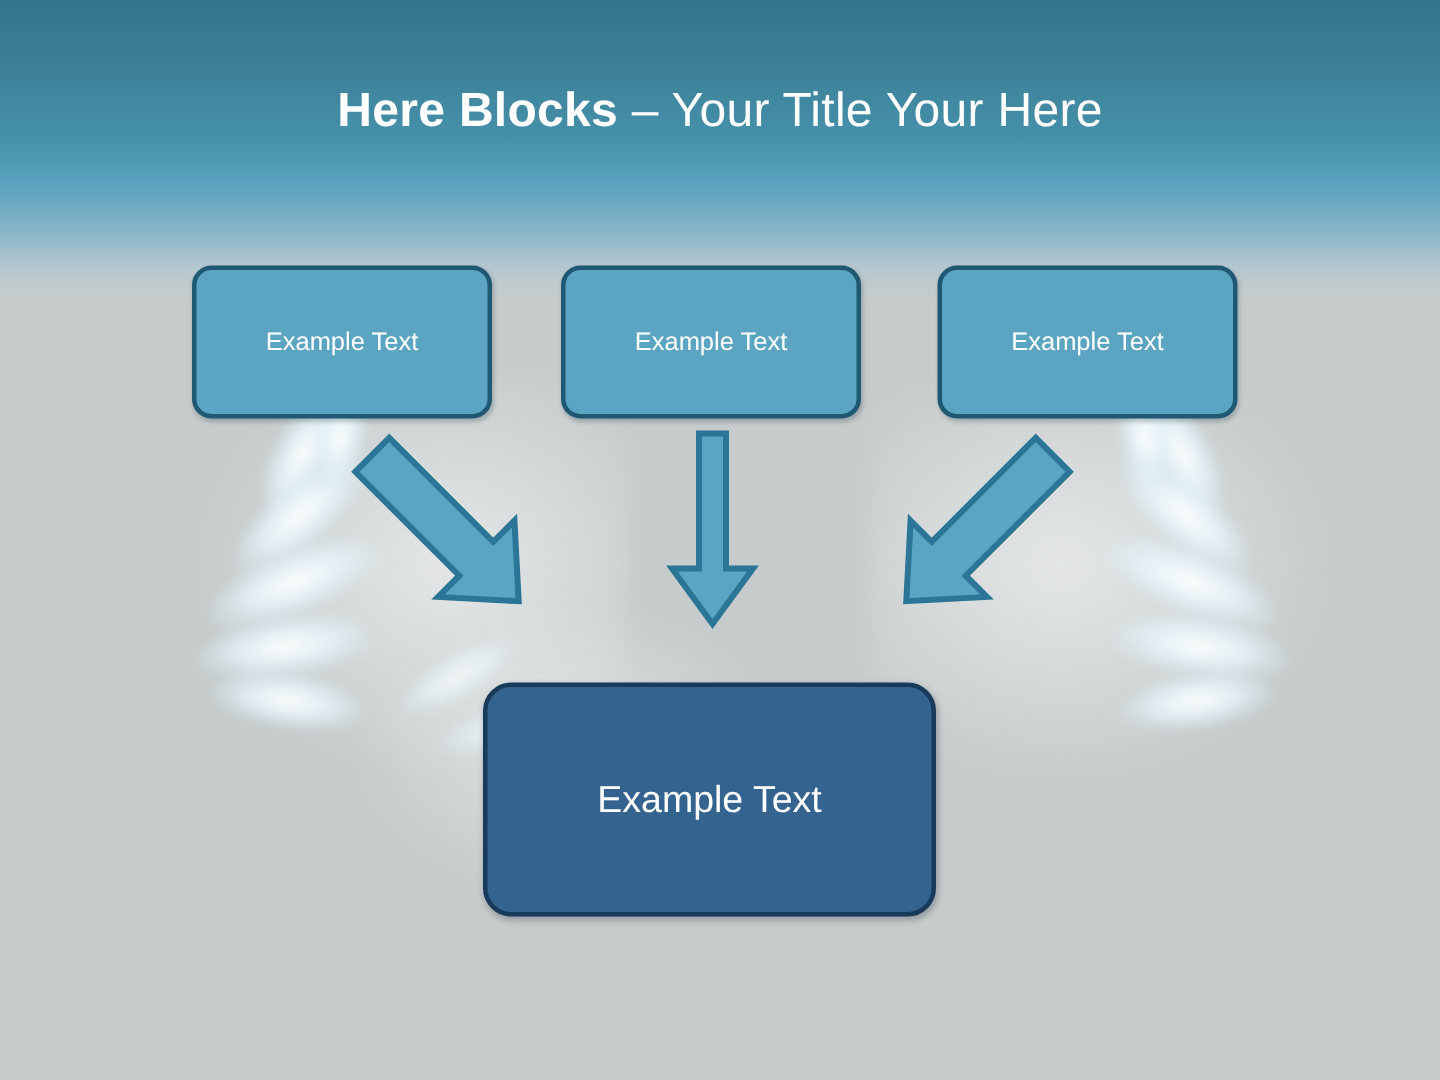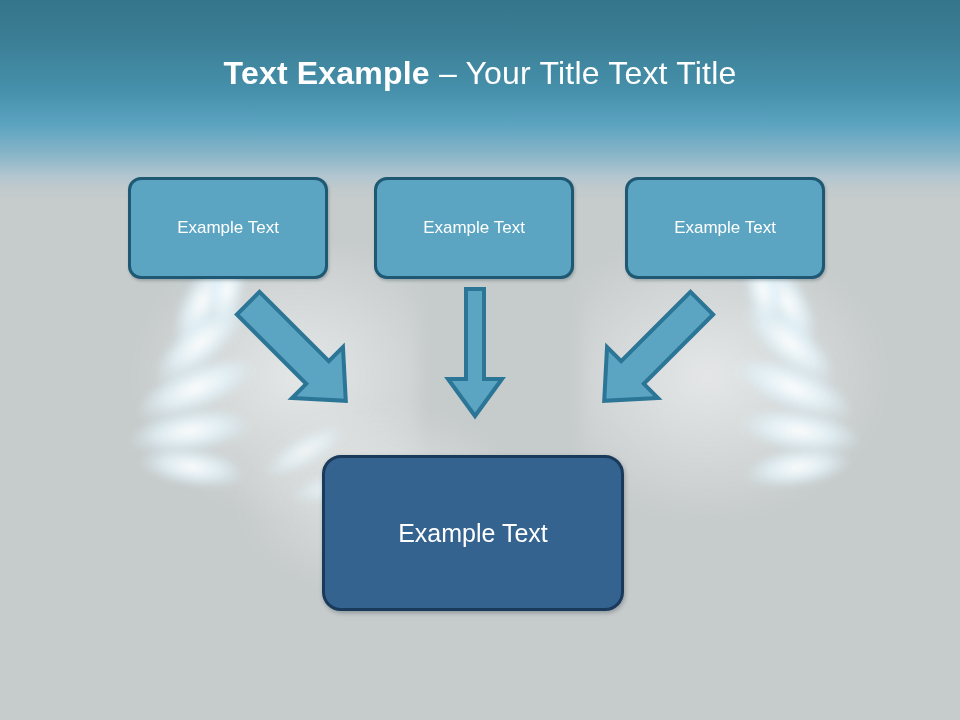--- a/index.html
+++ b/index.html
@@ -175,21 +175,21 @@
     <div class="feather" style="right:40px; top:-6px;  width:74px; height:34px; transform:rotate(78deg);"></div>
   </div>
 
   <div class="wing wing-c">
     <div class="feather" style="left:10px; top:6px;  width:90px; height:30px; transform:rotate(-30deg);"></div>
     <div class="feather" style="left:40px; top:40px; width:104px;height:30px; transform:rotate(-12deg);"></div>
     <div class="feather" style="left:70px; top:74px; width:96px; height:28px; transform:rotate(6deg);"></div>
   </div>
 
   <div id="title">
-    <span class="t-strong">Text Example </span><span class="t-rest">– </span><span class="t-rest">Your Title Text Title</span>
+    <span class="t-strong">Here Blocks </span><span class="t-rest">– </span><span class="t-rest">Your Title Your Here</span>
   </div>
 
   <div class="tbox" id="tbox-1">
     <span>Example Text</span>
   </div>
   <div class="tbox" id="tbox-2">
     <span>Example Text</span>
   </div>
   <div class="tbox" id="tbox-3">
     <span>Example Text</span>

